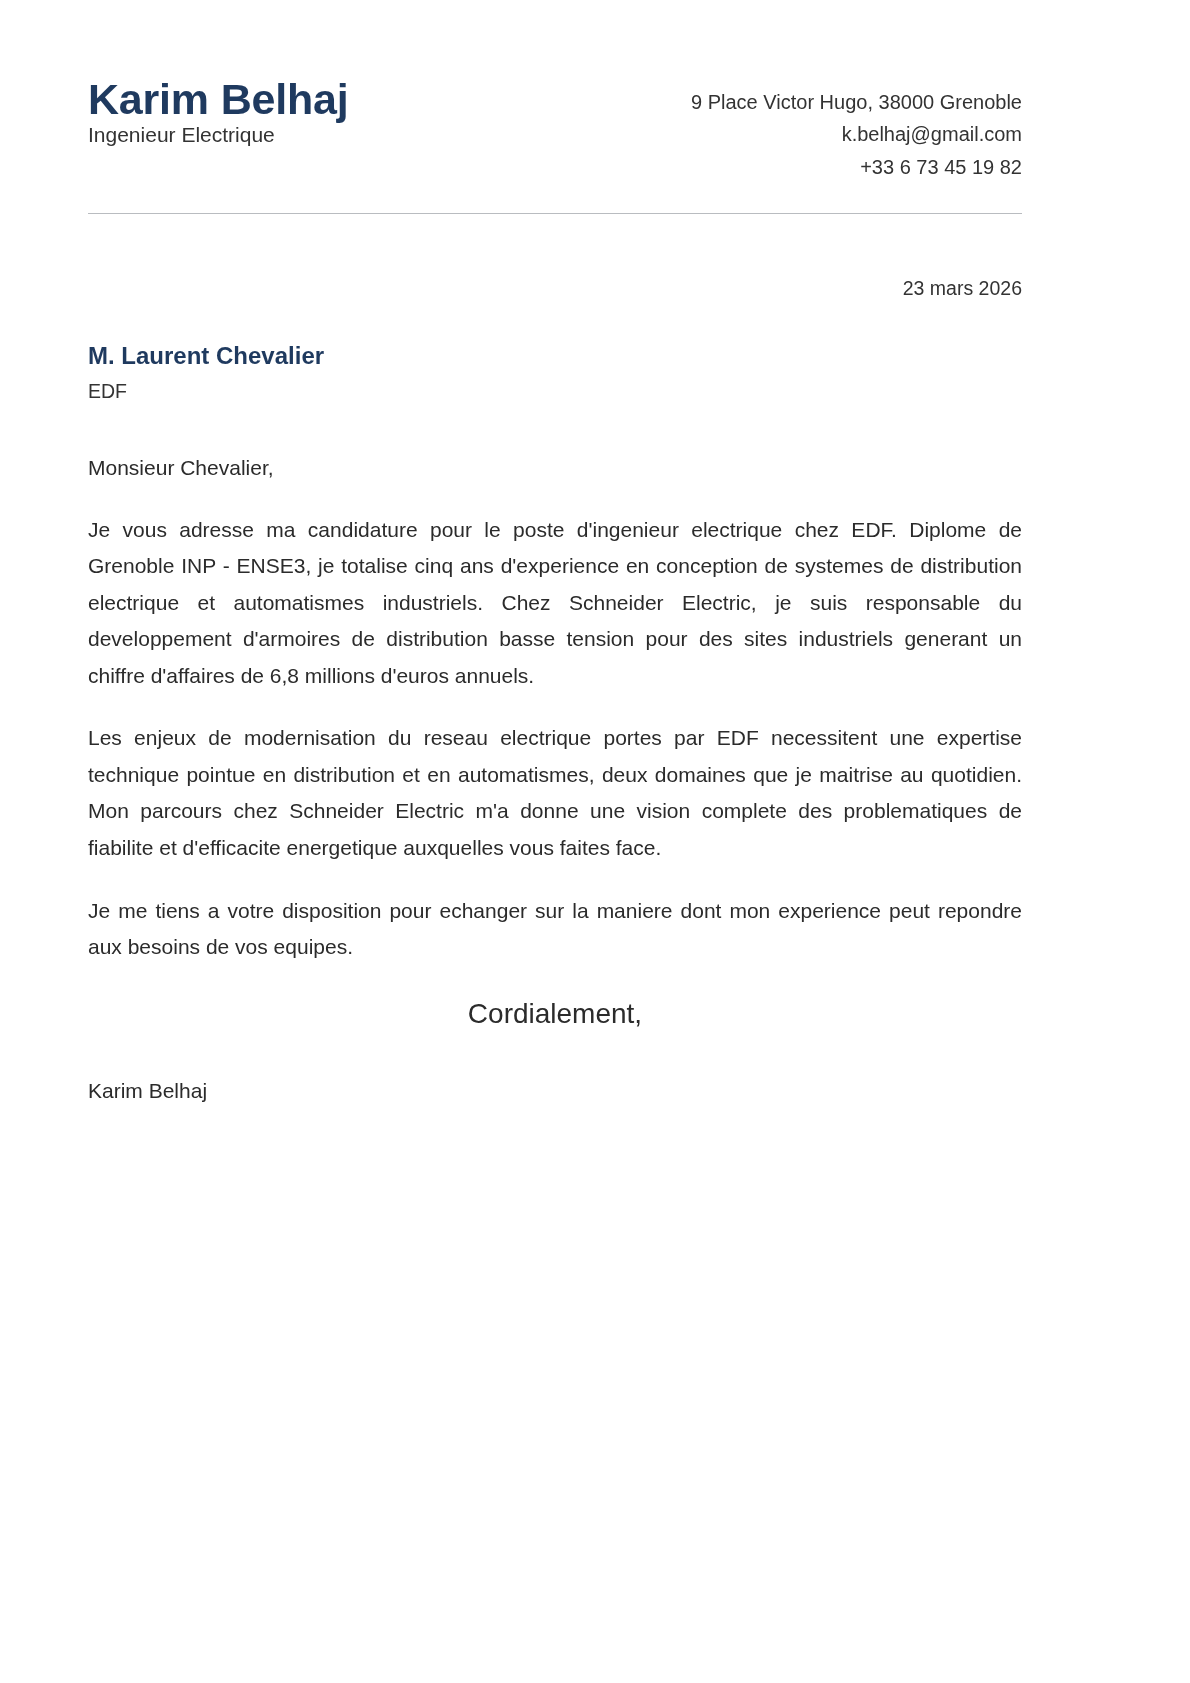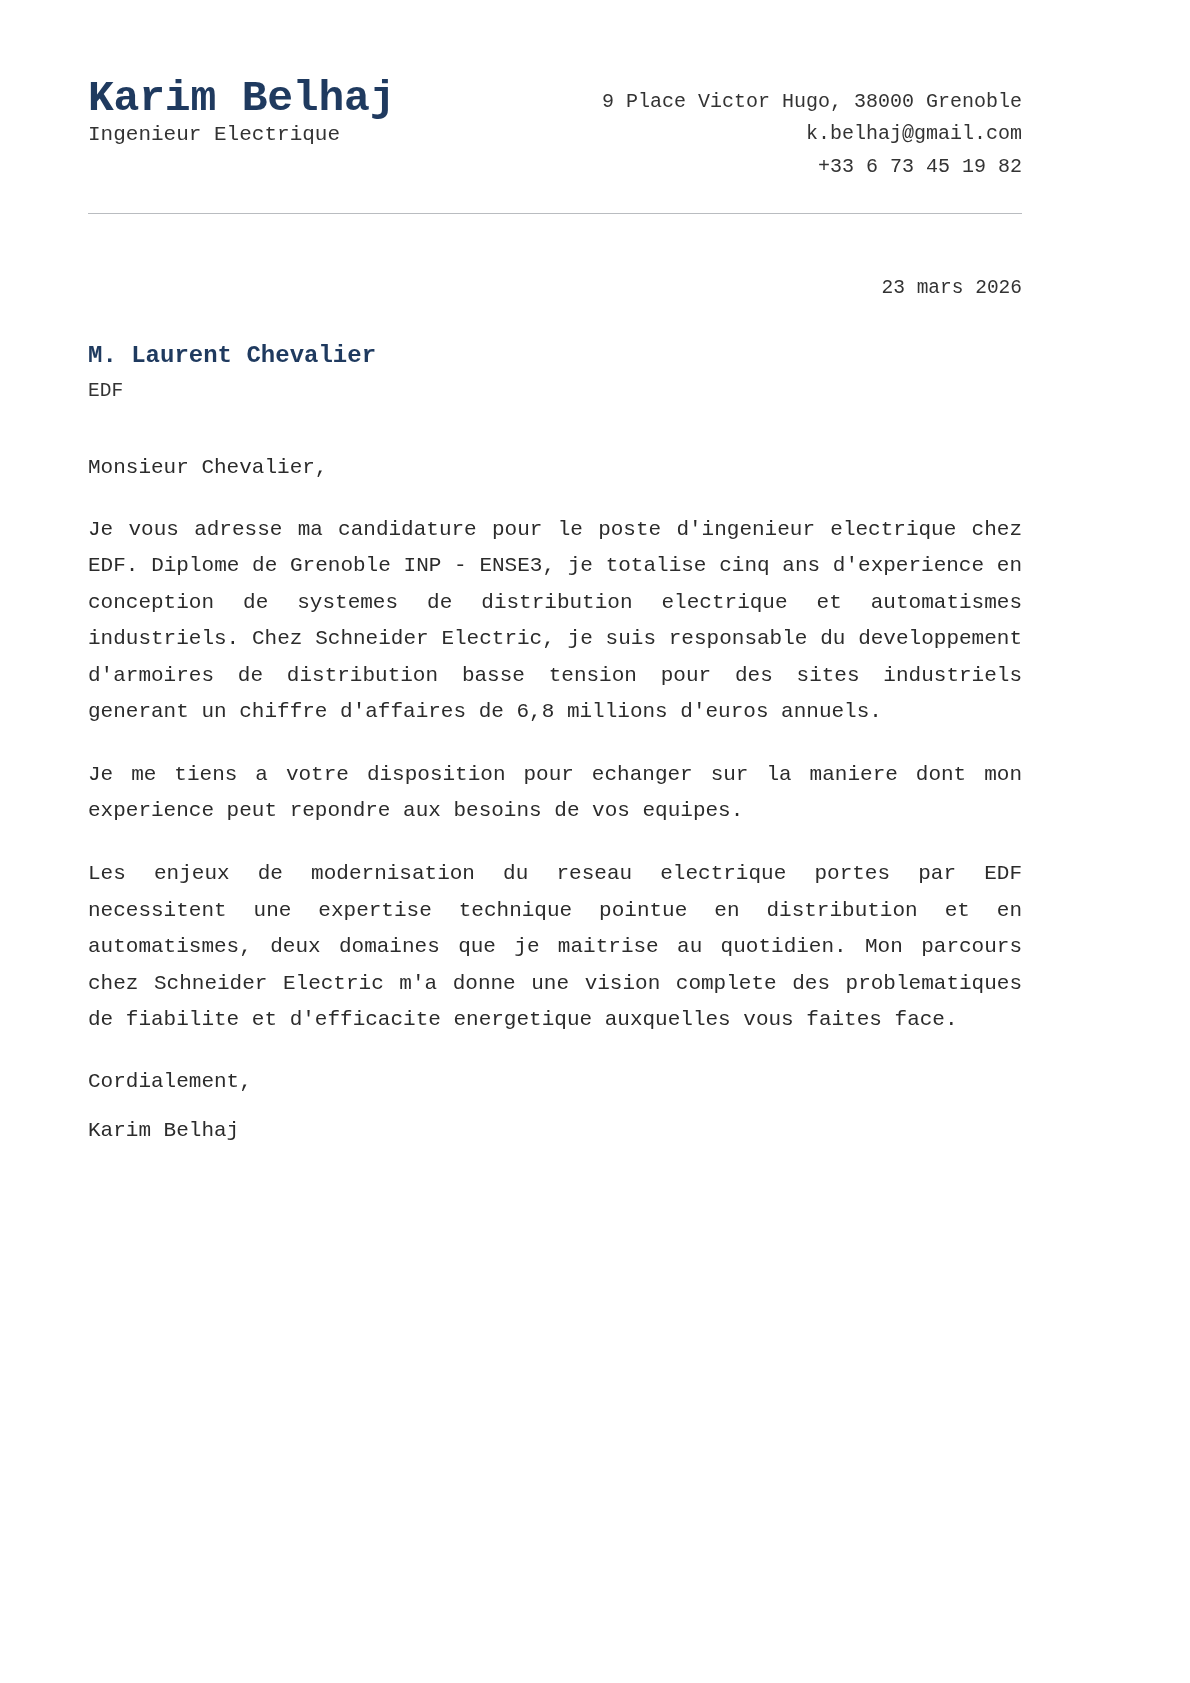--- a/index.html
+++ b/index.html
@@ -8,21 +8,21 @@
     background: #ffffff;
   }
   .page {
     position: relative;
     width: 1190px;
     height: 1683px;
     background: #ffffff;
     box-sizing: border-box;
     padding: 0;
     overflow: hidden;
-    font-family: Liberation Mono, monospace;
+    font-family: Liberation Sans, sans-serif;
   }
   .inner {
     position: absolute;
     left: 88px;
     top: 72px;
     width: 934px;
   }
 
   
   .header {
@@ -107,26 +107,26 @@
     font-size: 21px;
     color: #2b2b2b;
     line-height: 1.74;
     text-align: justify;
     margin: 0 0 26px 0;
   }
   .para:last-child {
     margin-bottom: 0;
   }
   .closing {
-    font-size: 21px;
+    font-size: 28px;
     color: #2b2b2b;
     line-height: 1.6;
     margin-top: 0;
-    margin-bottom: 16px;
-    text-align: left;
+    margin-bottom: 38px;
+    text-align: center;
   }
   .signature {
     font-size: 21px;
     color: #2b2b2b;
     line-height: 1.6;
     text-align: left;
   }
 </style>
 </head>
 <body>
@@ -152,20 +152,20 @@
       <div class="date">23 mars 2026</div>
       <div class="recipient">
         <div class="recipient-name">M. Laurent Chevalier</div>
         <div class="recipient-company">EDF</div>
       </div>
     </div>
 
     <div class="body">
       <div class="salutation">Monsieur Chevalier,</div>
       <p class="para">Je vous adresse ma candidature pour le poste d'ingenieur electrique chez EDF. Diplome de Grenoble INP - ENSE3, je totalise cinq ans d'experience en conception de systemes de distribution electrique et automatismes industriels. Chez Schneider Electric, je suis responsable du developpement d'armoires de distribution basse tension pour des sites industriels generant un chiffre d'affaires de 6,8 millions d'euros annuels.</p>
+      <p class="para">Les enjeux de modernisation du reseau electrique portes par EDF necessitent une expertise technique pointue en distribution et en automatismes, deux domaines que je maitrise au quotidien. Mon parcours chez Schneider Electric m'a donne une vision complete des problematiques de fiabilite et d'efficacite energetique auxquelles vous faites face.</p>
       <p class="para">Je me tiens a votre disposition pour echanger sur la maniere dont mon experience peut repondre aux besoins de vos equipes.</p>
-      <p class="para">Les enjeux de modernisation du reseau electrique portes par EDF necessitent une expertise technique pointue en distribution et en automatismes, deux domaines que je maitrise au quotidien. Mon parcours chez Schneider Electric m'a donne une vision complete des problematiques de fiabilite et d'efficacite energetique auxquelles vous faites face.</p>
       <div class="closing">Cordialement,</div>
       <div class="signature">Karim Belhaj</div>
     </div>
 
   </div>
 </div>
 
 </body></html>

